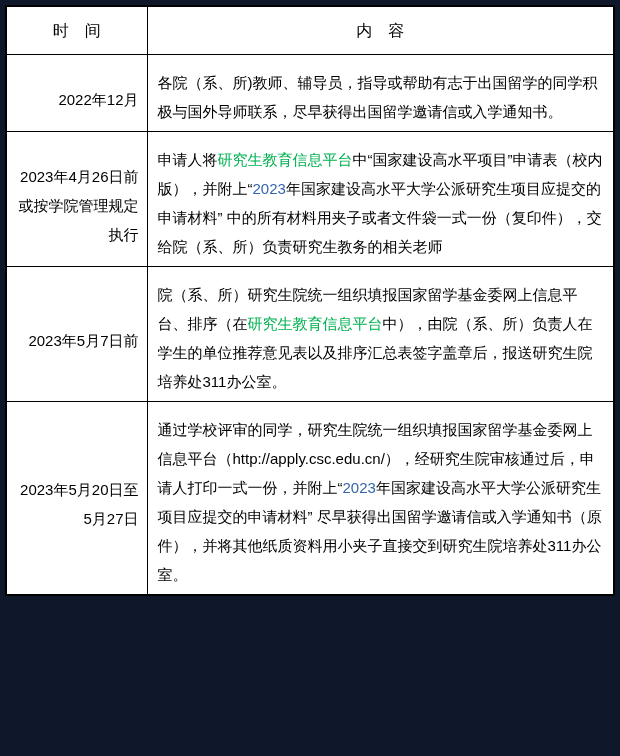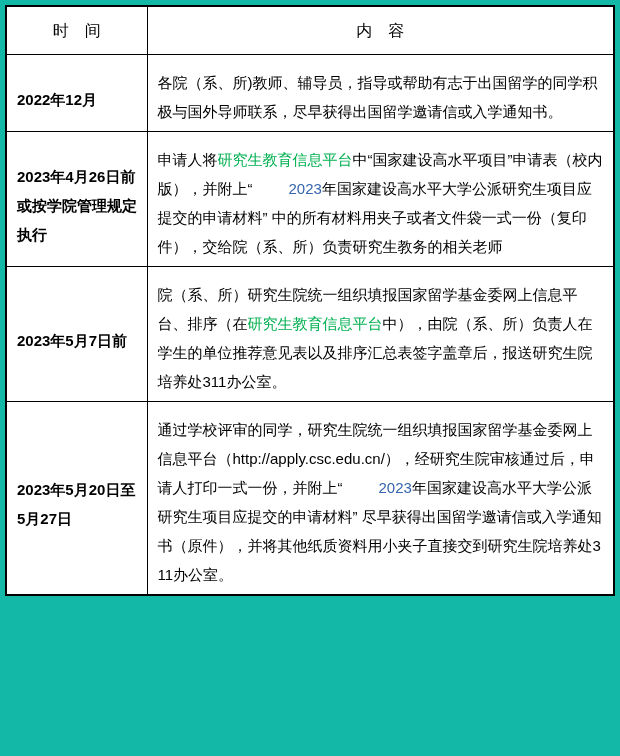--- a/index.html
+++ b/index.html
@@ -6,21 +6,21 @@
     margin: 0;
     padding: 0;
     background: #ffffff;
     width: 620px;
   }
   .page {
     width: 620px;
     height: 756px;
     box-sizing: border-box;
     padding: 5px;
-    background: #14b8a6;
+    background: #0f172a;
     font-family: "Liberation Sans", sans-serif;
   }
   table.schedule {
     width: 610px;
     border-collapse: collapse;
     table-layout: fixed;
     border: 2px solid #000;
     background: #fff;
   }
   col.c-time { width: 141px; }
@@ -33,29 +33,28 @@
     vertical-align: middle;
     word-break: break-all;
   }
   th.hdr {
     text-align: center;
     padding: 9px 6px;
     font-size: 16px;
   }
   td.time-cell {
     padding: 25px 8px 13px 10px;
-    text-align: left;
-    font-weight: bold;
+    text-align: right;
   }
   td.content-cell {
     padding: 13px 10px 5px 10px;
     text-align: left;
   }
   .c-green { color: var(--link-green, #00b050); }
-  .c-blue  { color: var(--hl-blue, #3565ad); margin-left: 36px; }
+  .c-blue  { color: var(--hl-blue, #3565ad); }
 </style>
 </head>
 <body>
 
 <div class="page">
   <table class="schedule">
     <colgroup>
       <col class="c-time">
       <col class="c-content">
     </colgroup>

